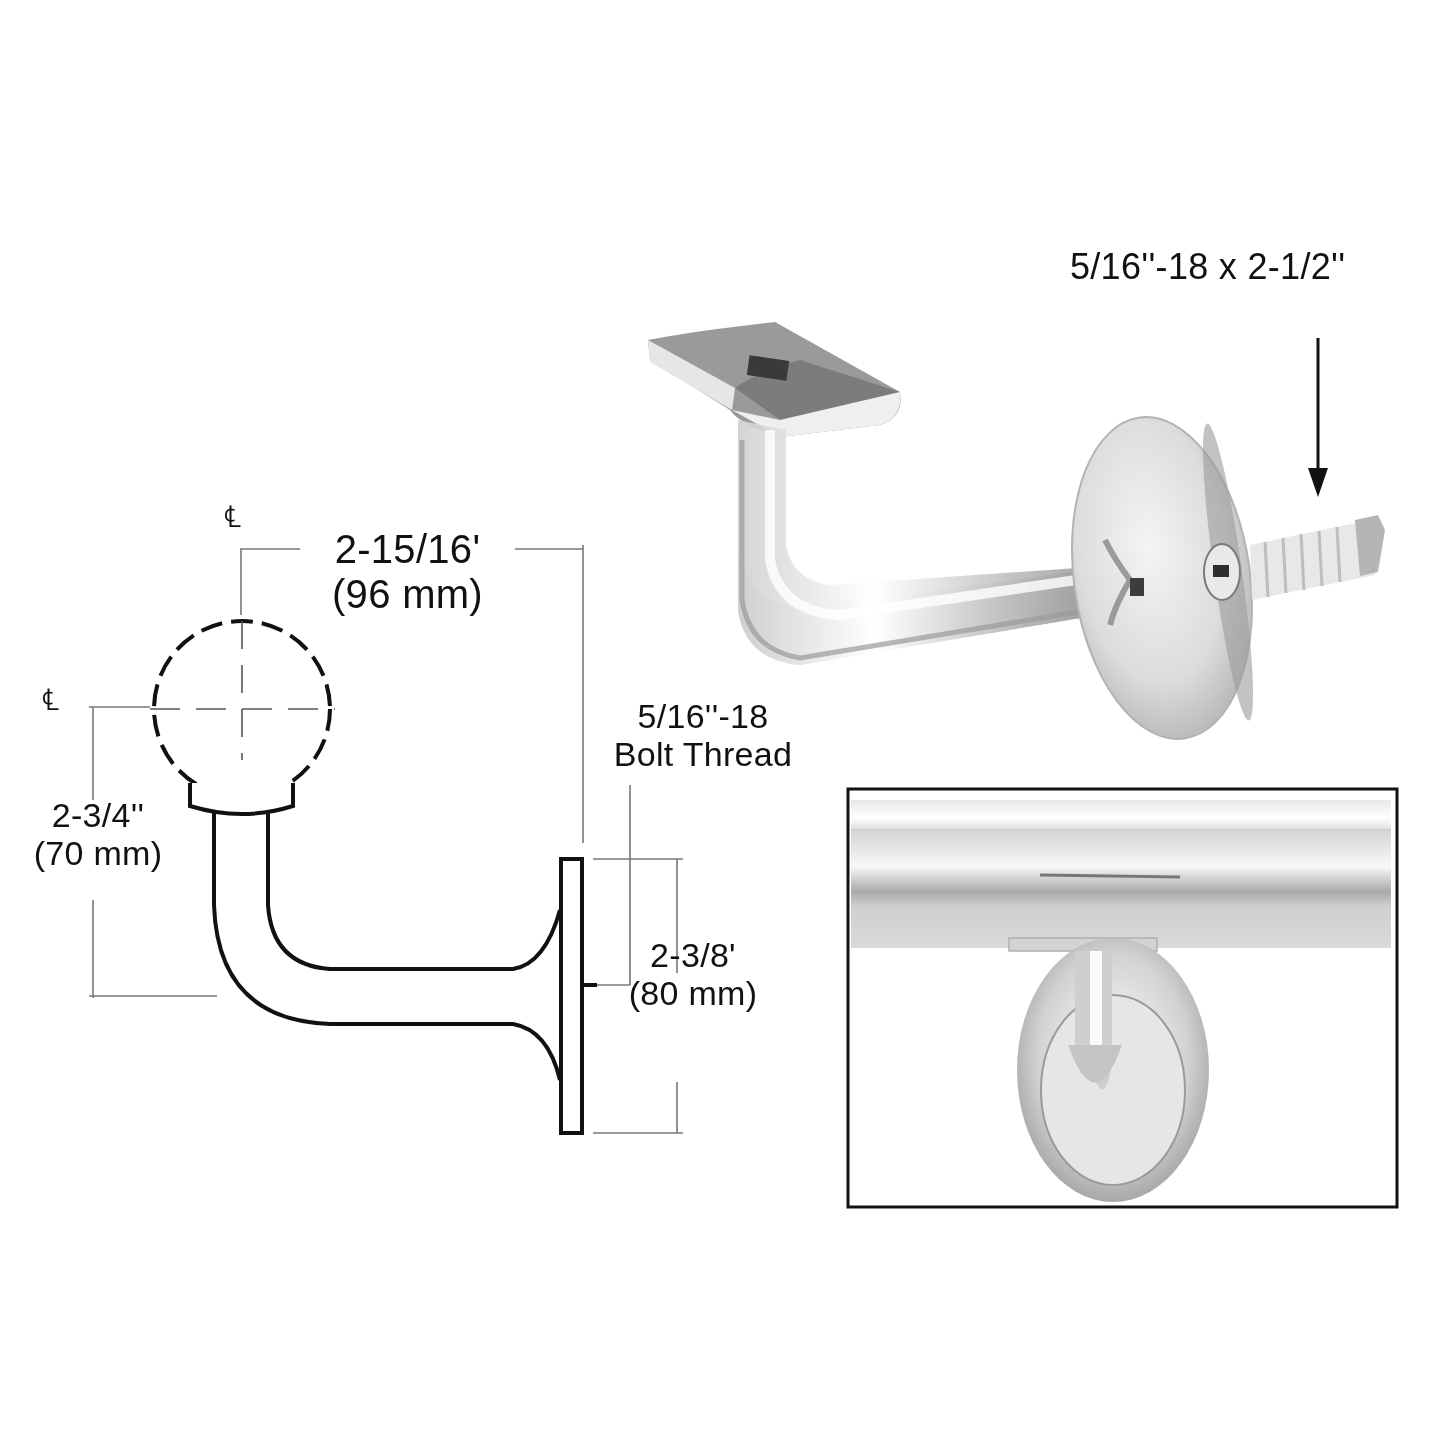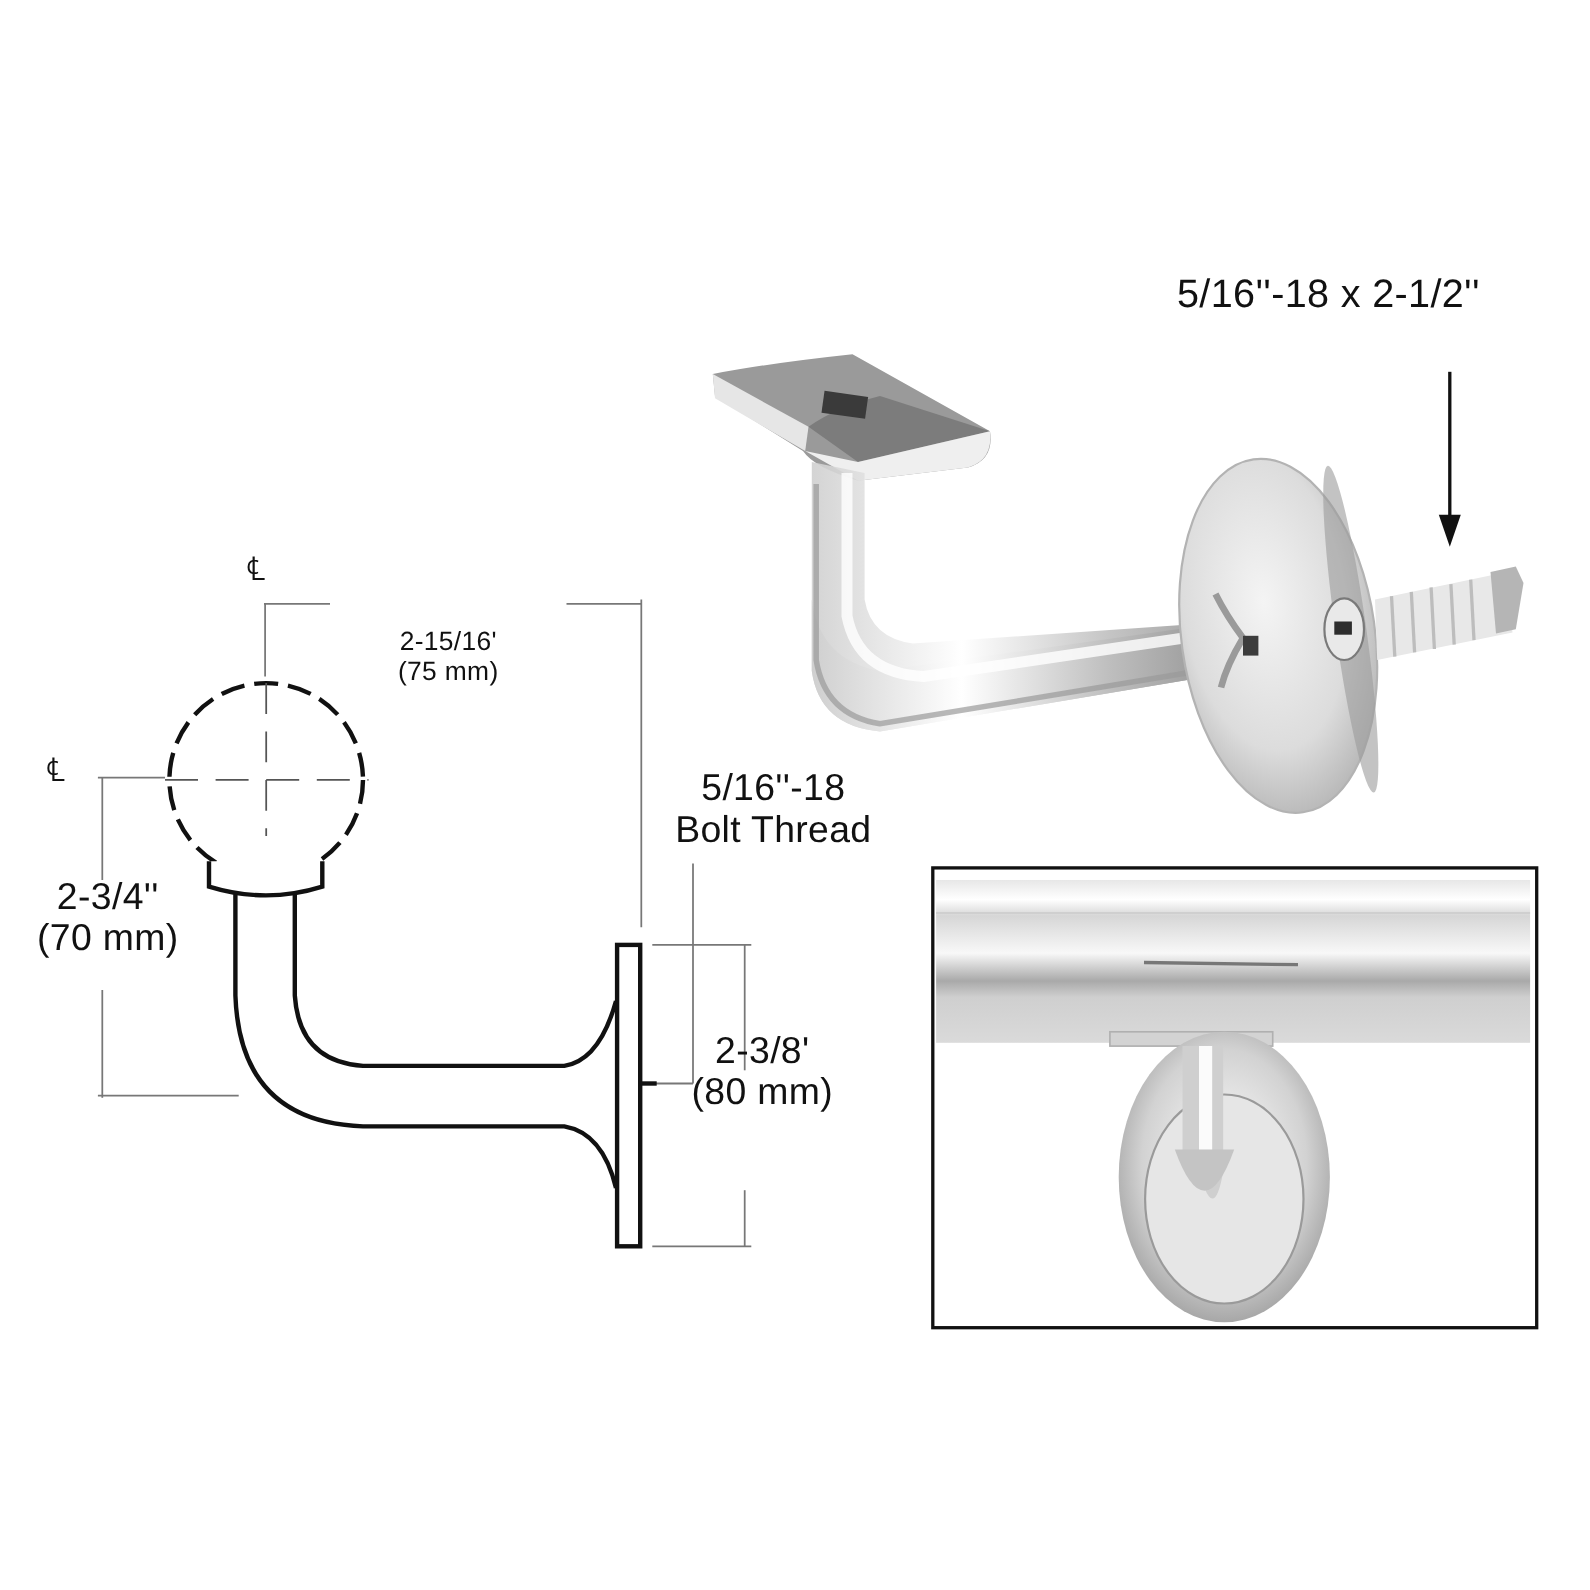--- a/index.html
+++ b/index.html
@@ -140,23 +140,23 @@
 
     <path d="M1075 951 L1112 951 L1112 1065 Q1105 1105 1095 1080 L1075 1060 Z" fill="#cfcfcf"></path>
     <path d="M1090 951 L1102 951 L1102 1070 L1090 1070 Z" fill="#ffffff" opacity="0.9"></path>
     <path d="M1068 1045 Q1095 1120 1122 1045" fill="#c4c4c4"></path>
   </g>
 </svg>
 
 <div class="cl" style="left:224px; top:495px;">℄</div>
 <div class="cl" style="left:42px; top:678px;">℄</div>
 
-<div class="lbl" style="left:300px; top:527px; width:215px; font-size:24px;margin-top:44px;">
+<div class="lbl" style="left:300px; top:527px; width:215px; font-size:40px;">
   <span>2-15/16'</span>
-  <span>(75 mm)</span>
+  <span>(96 mm)</span>
 </div>
 
 <div class="lbl" style="left:18px; top:796px; width:160px; font-size:34px;">
   <span>2-3/4''</span>
   <span>(70 mm)</span>
 </div>
 
 <div class="lbl" style="left:608px; top:936px; width:170px; font-size:34px;">
   <span>2-3/8'</span>
   <span>(80 mm)</span>

